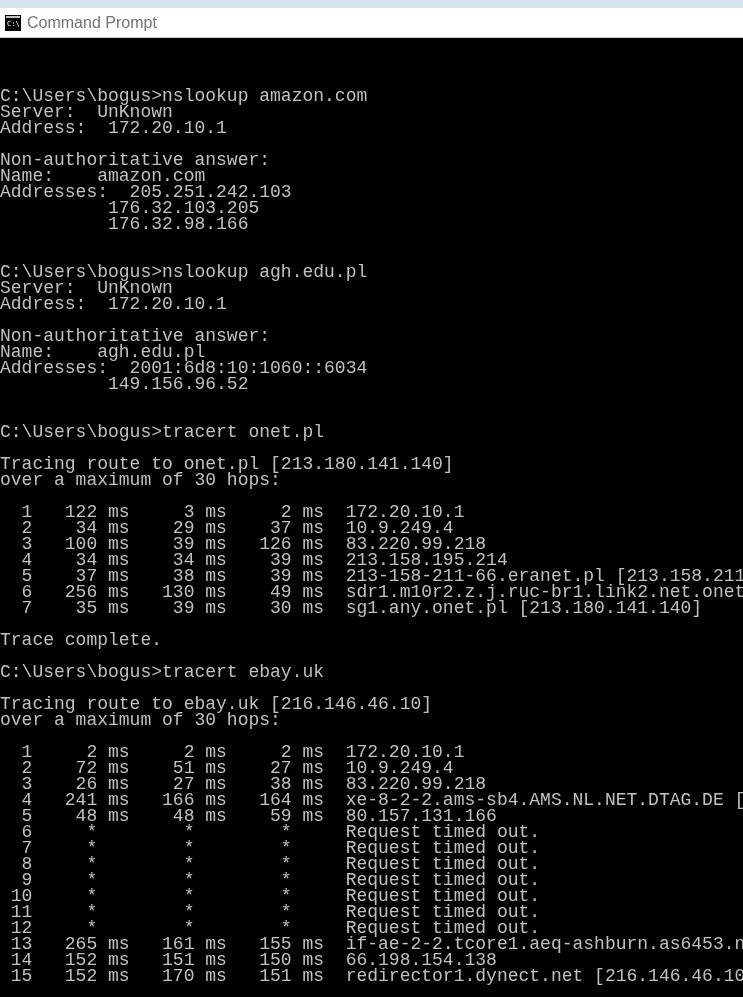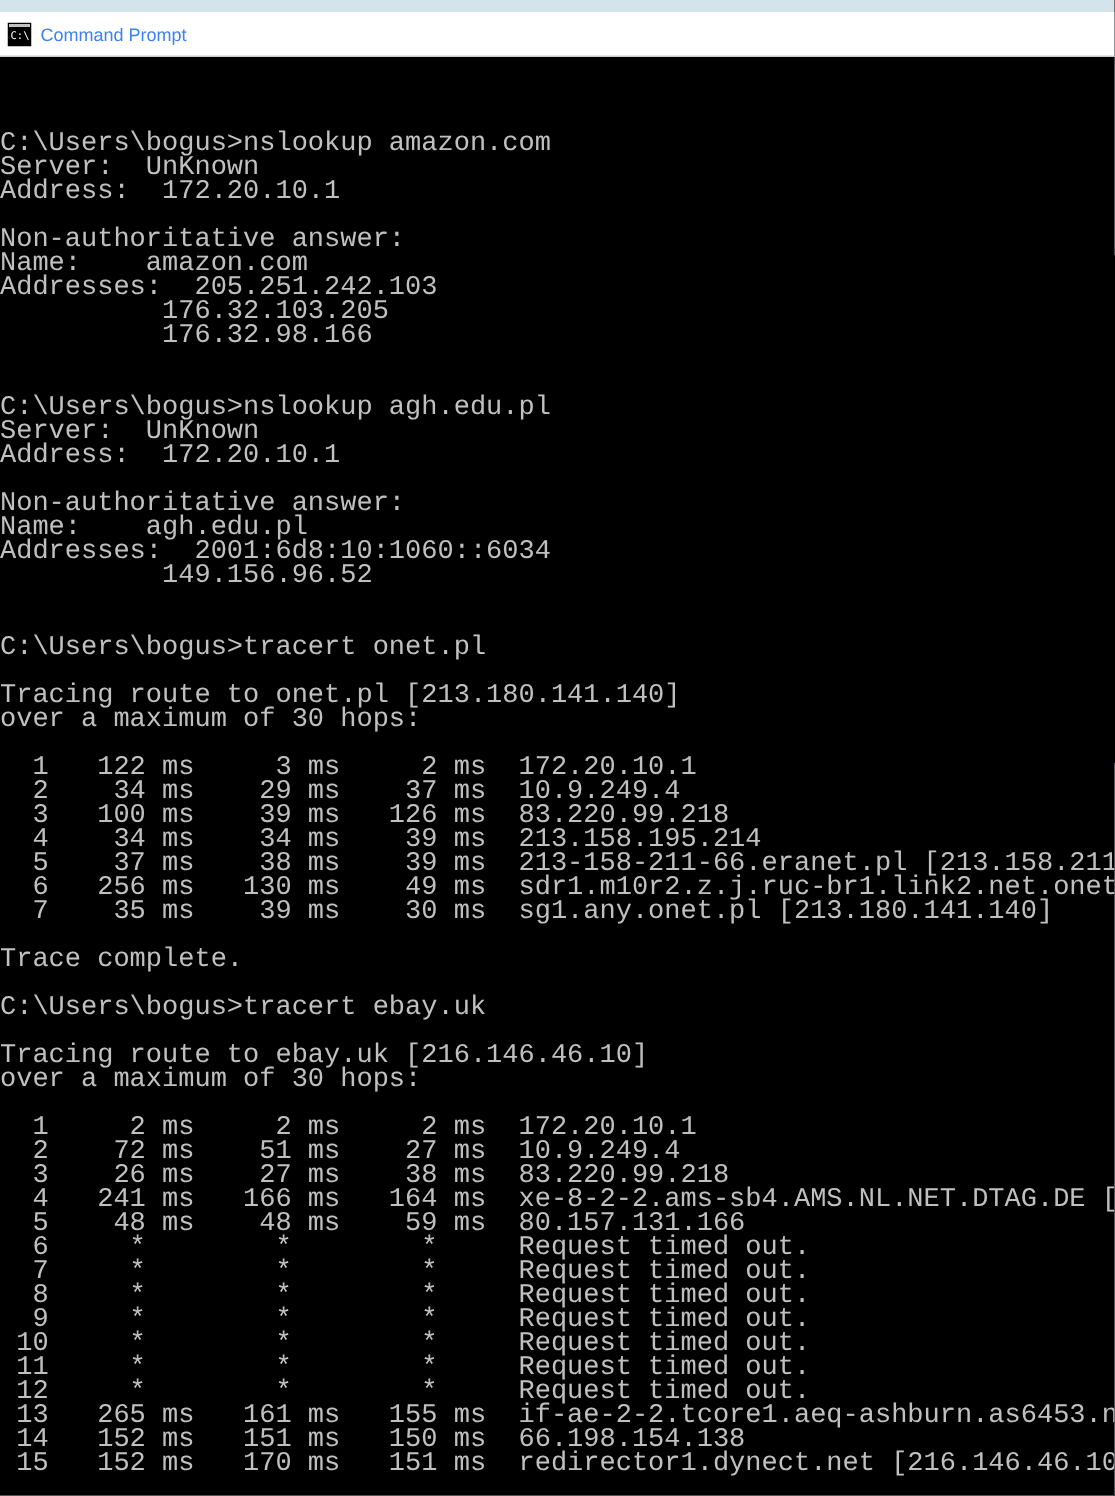--- a/index.html
+++ b/index.html
@@ -25,22 +25,22 @@
       margin-right: 6px;
       display: flex;
       align-items: center;
       justify-content: center;
     }
     .title-icon svg {
       width: 16px;
       height: 16px;
     }
     .title-text {
-      font-size: 12px;
-      color: #3b82f6;
+      font-size: 16px;
+      color: #737373;
     }
     .terminal {
       background: #000000;
       color: #c0c0c0;
       font-family: 'Consolas', 'Courier New', monospace;
       font-size: 18px;
       line-height: 16px;
       padding: 2px 0;
       height: calc(997px - 38px);
       white-space: pre;

